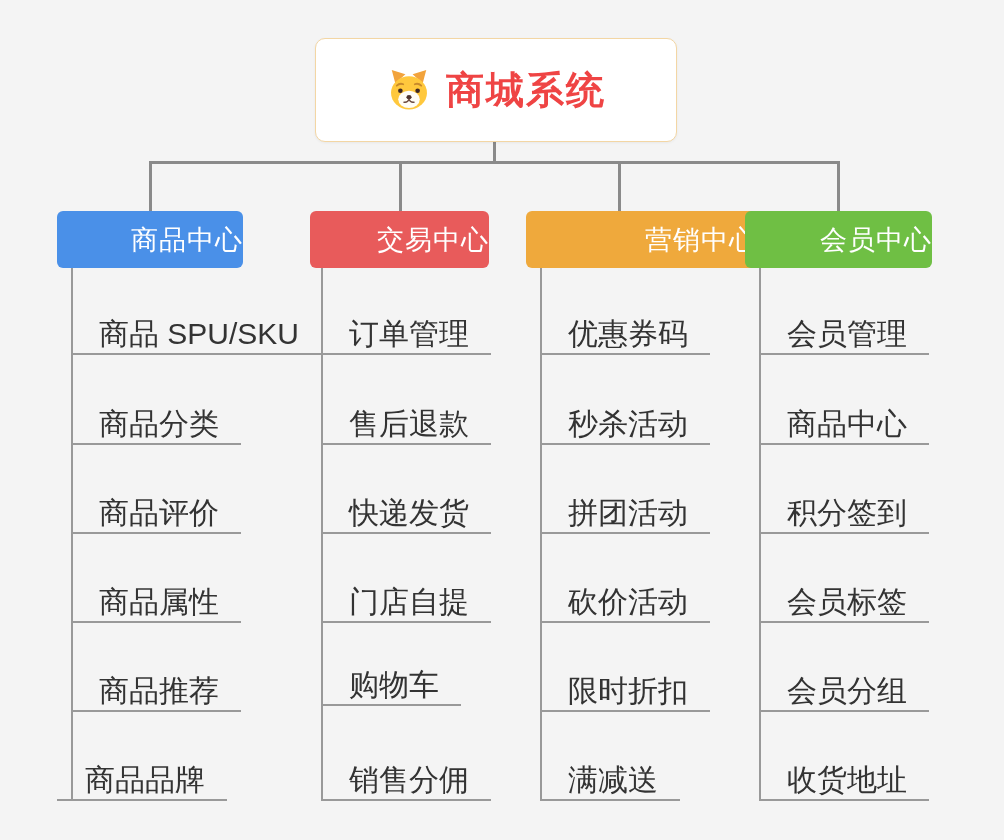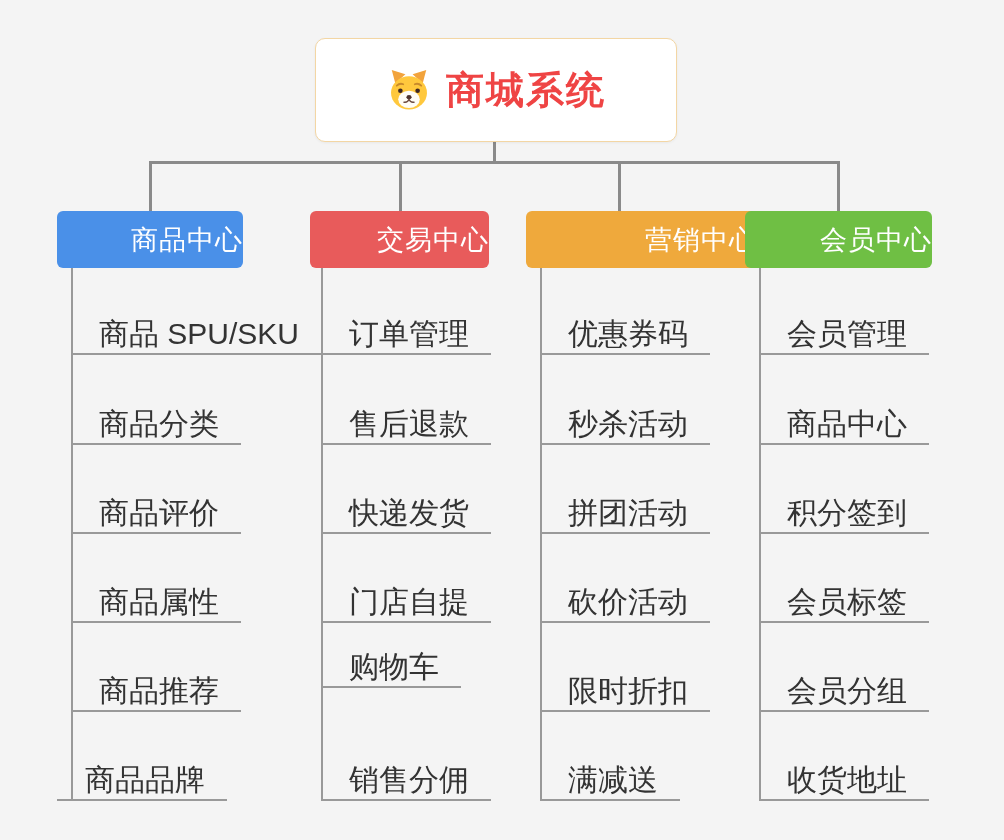--- a/index.html
+++ b/index.html
@@ -87,21 +87,21 @@
   <div class="topic" style="left:71px; top:407px;">商品分类</div>
   <div class="topic" style="left:71px; top:496px;">商品评价</div>
   <div class="topic" style="left:71px; top:585px;">商品属性</div>
   <div class="topic" style="left:71px; top:674px;">商品推荐</div>
   <div class="topic" style="left:57px; top:763px;">商品品牌</div>
 
   <div class="topic" style="left:321px; top:317px;">订单管理</div>
   <div class="topic" style="left:321px; top:407px;">售后退款</div>
   <div class="topic" style="left:321px; top:496px;">快递发货</div>
   <div class="topic" style="left:321px; top:585px;">门店自提</div>
-  <div class="topic" style="left:321px; top:650px;">购物车</div>
+  <div class="topic" style="left:321px; top:668px;">购物车</div>
   <div class="topic" style="left:321px; top:763px;">销售分佣</div>
 
   <div class="topic" style="left:540px; top:317px;">优惠券码</div>
   <div class="topic" style="left:540px; top:407px;">秒杀活动</div>
   <div class="topic" style="left:540px; top:496px;">拼团活动</div>
   <div class="topic" style="left:540px; top:585px;">砍价活动</div>
   <div class="topic" style="left:540px; top:674px;">限时折扣</div>
   <div class="topic" style="left:540px; top:763px;">满减送</div>
 
   <div class="topic" style="left:759px; top:317px;">会员管理</div>

